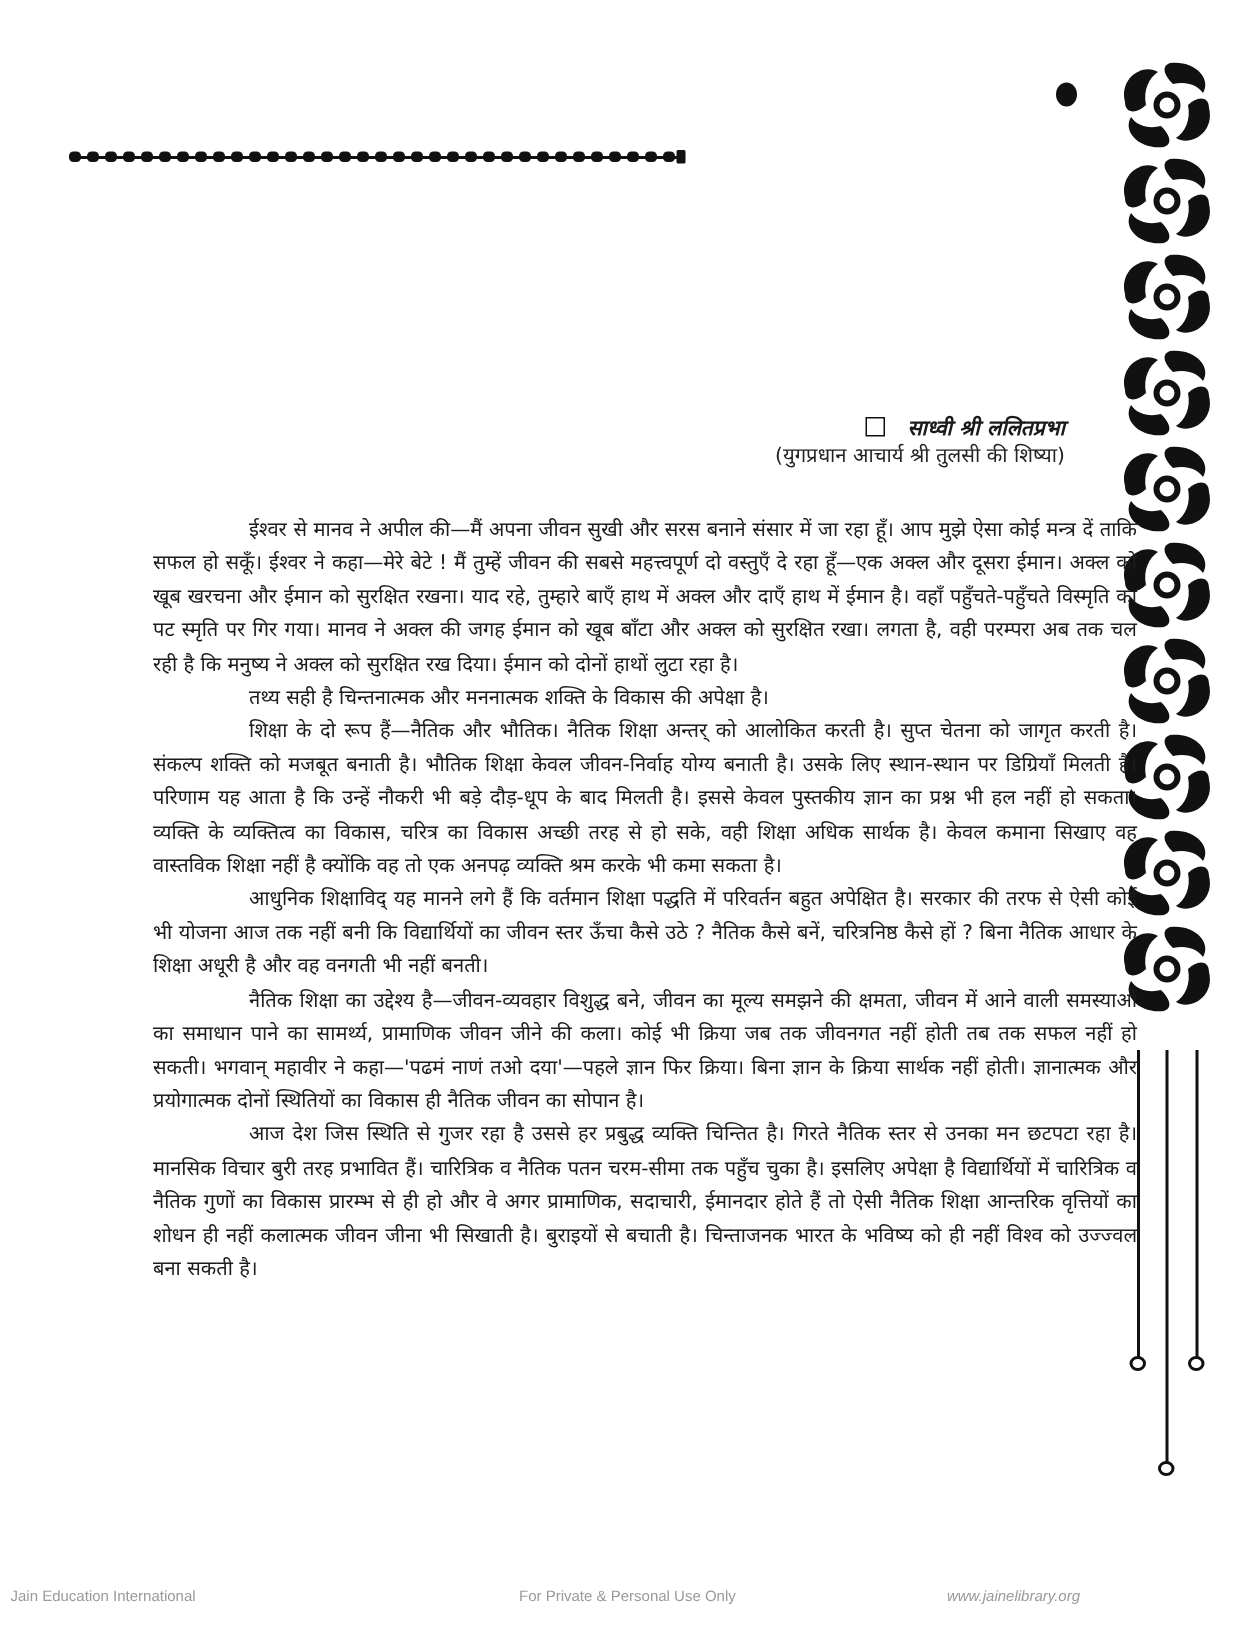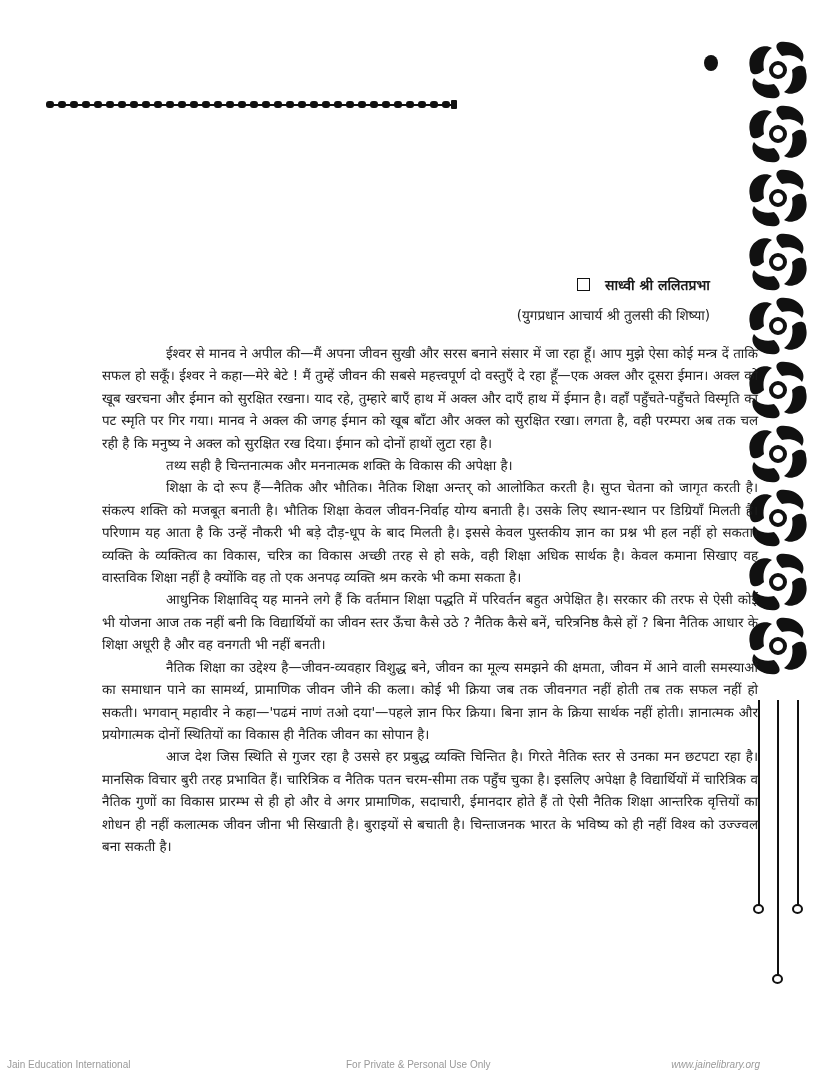--- a/index.html
+++ b/index.html
@@ -22,40 +22,40 @@
 
   
   .title {
     position: absolute; right: 118px; top: 240px;
     font-family: "DejaVu Sans", sans-serif; font-weight: bold;
     font-size: 19px; letter-spacing: 0.5px; color: #111;
   }
   .author {
     position: absolute; right: 118px; top: 275px;
     font-family: "DejaVu Sans", sans-serif; font-weight: bold;
-    font-size: 14px; display: flex; align-items: center; gap: 15px;
+    font-size: 14px; display: flex; align-items: center; gap: 15px; font-style: italic;
   }
   .author .box { width: 11px; height: 11px; border: 1.5px solid #111; display: inline-block; }
   .subtitle {
-    position: absolute; right: 118px; top: 306px;
+    position: absolute; right: 118px; top: 294px;
     font-family: "DejaVu Sans", sans-serif; font-size: 13.5px; color: #222;
   }
 
   
   .body {
     position: absolute; left: 58px; top: 343px; width: 656px;
     font-family: "DejaVu Sans", sans-serif; font-size: 13.4px; line-height: 22.4px;
     text-align: justify; color: #1c1c1c; margin-left: 44px;
   }
   .body p { margin: 0; text-indent: 64px; }
 
   
   .footer {
     position: absolute; left: 0; top: 1059px; width: 744px; height: 16px;
-    font-family: "Liberation Sans", sans-serif; font-size: 10px; color: #9a9a9a; padding-left: 40px;
+    font-family: "Liberation Sans", sans-serif; font-size: 10px; color: #9a9a9a;
   }
   .footer .f-left { position: absolute; left: 7px; }
   .footer .f-center { position: absolute; left: 346px; }
   .footer .f-right { position: absolute; right: 24px; font-style: italic; }
 </style>
 </head>
 <body>
 
 <div class="page">
 

